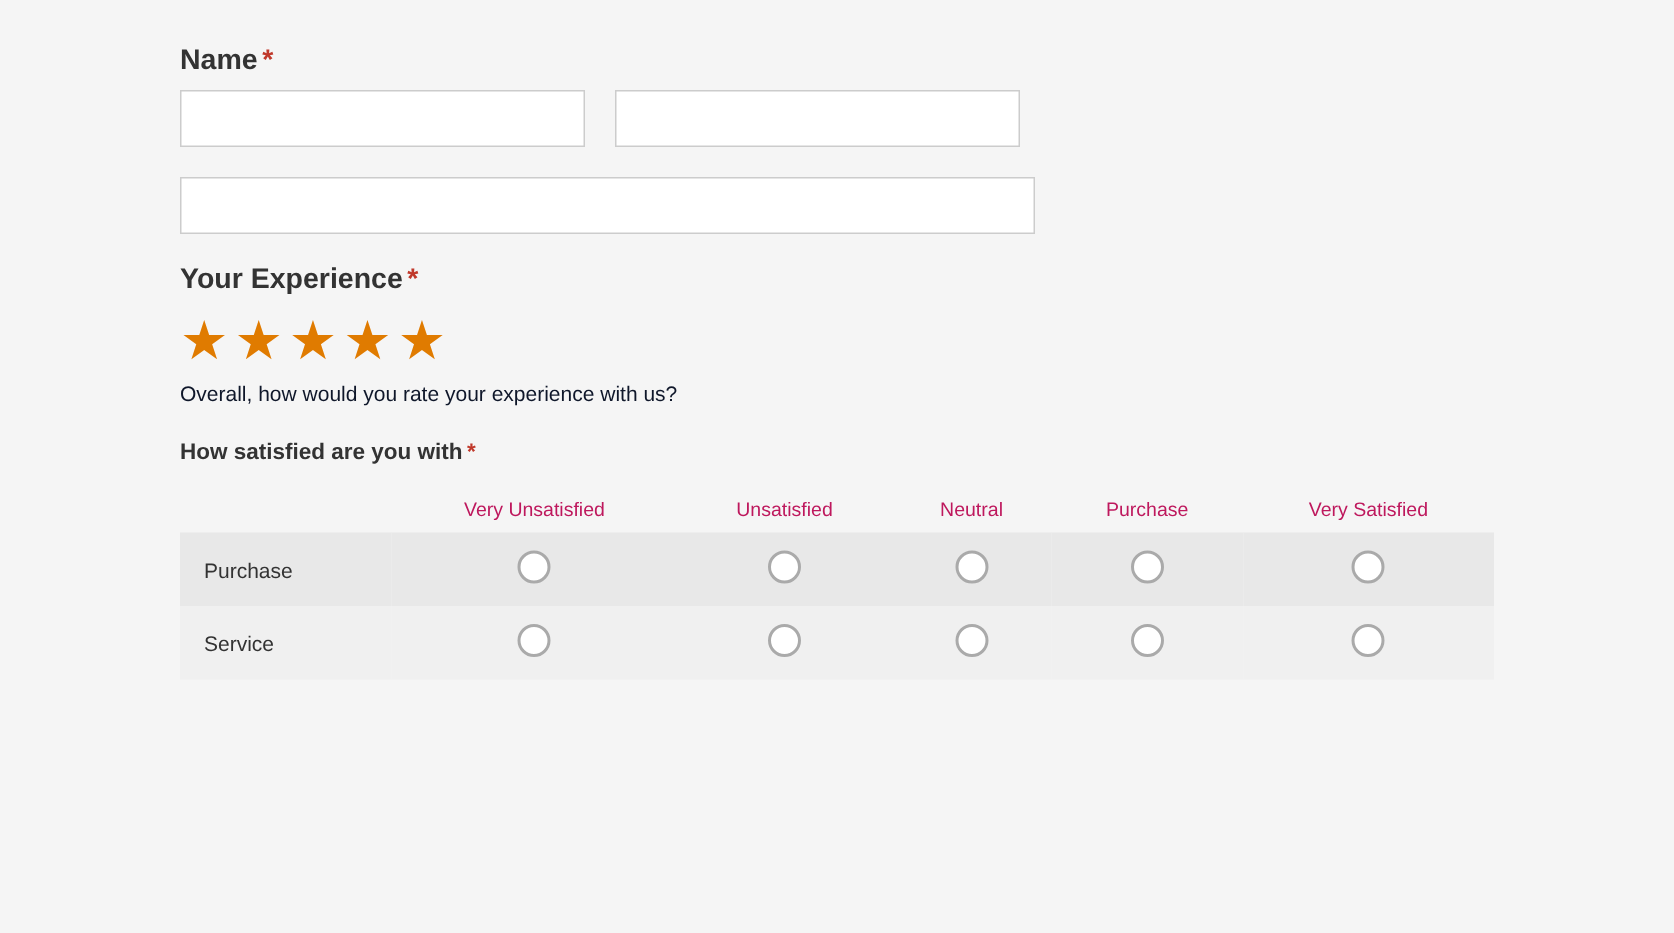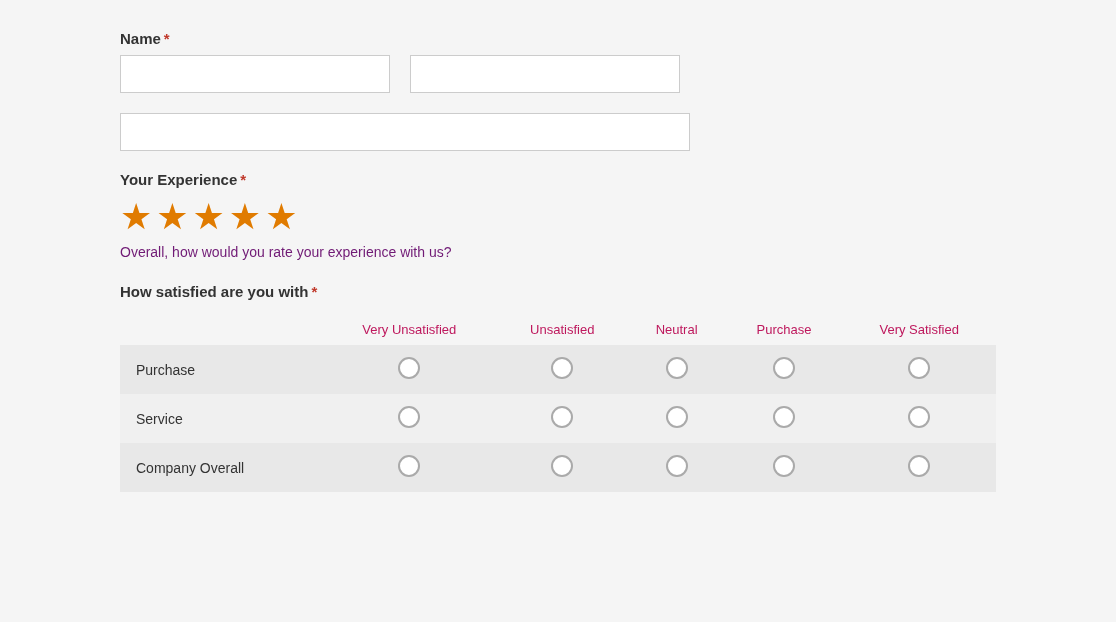--- a/index.html
+++ b/index.html
@@ -21,21 +21,21 @@
     }
 
     .field-group {
       margin-bottom: 20px;
     }
 
     .field-label {
       font-weight: bold;
       margin-bottom: 8px;
       display: block;
-      font-size: 15px;
+      font-size: 19px;
     }
 
     .required-star {
       color: #c0392b;
       margin-left: 3px;
     }
 
     .name-row {
       display: flex;
       gap: 20px;
@@ -77,21 +77,21 @@
       margin-bottom: 6px;
     }
 
     .star {
       font-size: 36px;
       color: #e07b00;
     }
 
     .experience-description {
       font-size: 14px;
-      color: #701a75;
+      color: #0f172a;
       margin-bottom: 23px;
     }
 
     .satisfaction-label {
       font-weight: bold;
       font-size: 15px;
       margin-bottom: 14px;
     }
 
     .satisfaction-table {
@@ -211,25 +211,17 @@
             <td><span class="radio-circle"></span></td>
           </tr>
           <tr>
             <td>Service</td>
             <td><span class="radio-circle"></span></td>
             <td><span class="radio-circle"></span></td>
             <td><span class="radio-circle"></span></td>
             <td><span class="radio-circle"></span></td>
             <td><span class="radio-circle"></span></td>
           </tr>
-          <tr>
-            <td>Company Overall</td>
-            <td><span class="radio-circle"></span></td>
-            <td><span class="radio-circle"></span></td>
-            <td><span class="radio-circle"></span></td>
-            <td><span class="radio-circle"></span></td>
-            <td><span class="radio-circle"></span></td>
-          </tr>
         </tbody>
     </table>
   </div>
 
 </div>
 
 </body></html>

